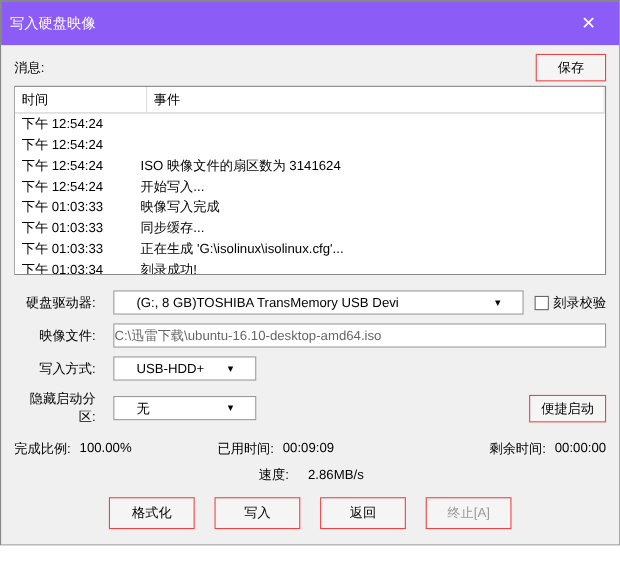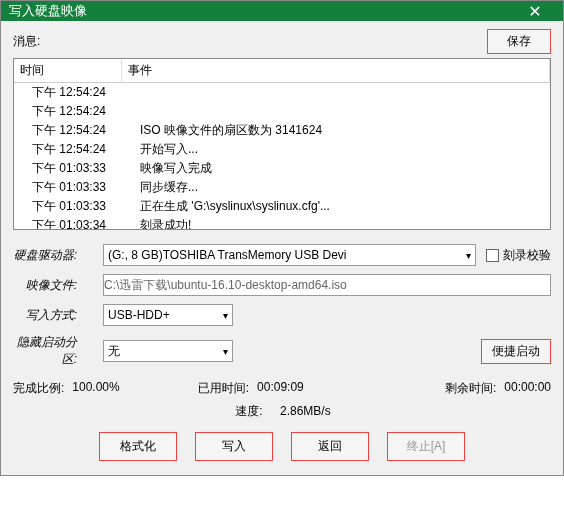--- a/index.html
+++ b/index.html
@@ -1,39 +1,39 @@
 <!DOCTYPE html>
 <html><head>
 <meta charset="utf-8">
 <style>
   * { box-sizing: border-box; font-family: "Microsoft YaHei", "SimSun", sans-serif; font-size: 12px; }
   body { margin: 0; background: #fff; }
   .window { width: 564px; border: 1px solid #888; background: #f0f0f0; }
-  .titlebar { background: #15803d; color: #fff; height: 20px; display: flex; align-items: center; padding: 0 8px; }
+  .titlebar { background: #8b5cf6; color: #fff; height: 40px; display: flex; align-items: center; padding: 0 8px; }
   .titlebar .title { flex: 1; font-size: 13px; }
   .titlebar .close { width: 40px; height: 30px; display: flex; align-items: center; justify-content: center; cursor: pointer; font-size: 16px; }
   .content { padding: 8px 12px 14px; }
   .top-row { display: flex; align-items: center; margin-bottom: 4px; }
   .msg-label { flex: 1; }
   .btn { background: #f5f5f5; border: 1px solid #ef4444; padding: 3px 10px; cursor: pointer; min-width: 64px; text-align: center; }
   .btn.disabled { color: #999; }
   .logbox { background: #fff; border: 1px solid #888; height: 172px; overflow: auto; position: relative; }
   .logheader { display: flex; border-bottom: 1px solid #ccc; background: #fff; position: sticky; top: 0; }
   .logheader > div { padding: 3px 6px; border-right: 1px solid #ddd; }
-  .col-time { width: 108px; flex-shrink: 0; }
+  .col-time { width: 120px; flex-shrink: 0; }
   .col-event { flex: 1; }
-  .logrow { display: flex; padding: 1px 12px; }
+  .logrow { display: flex; padding: 1px 0; }
   .logrow .t { width: 108px; padding: 0 6px; flex-shrink: 0; }
   .logrow .e { flex: 1; padding: 0 6px; white-space: nowrap; overflow: hidden; text-overflow: ellipsis; }
   .form { margin-top: 14px; }
   .frow { display: flex; align-items: center; margin-bottom: 8px; }
-  .flabel { width: 90px; text-align: right; padding-right: 26px; font-style: italic; }
+  .flabel { width: 90px; text-align: right; padding-right: 16px; }
   .finput { flex: 1; background: #fff; border: 1px solid #999; height: 22px; padding: 0 0; display: flex; align-items: center; }
   .finput.ro { color: #666; background: #fff; }
-  .fsel { flex: 1; background: #fff; border: 1px solid #999; height: 22px; padding: 0 4px; display: flex; align-items: center; justify-content: space-between; cursor: pointer; }
+  .fsel { flex: 1; background: #fff; border: 1px solid #999; height: 22px; padding: 0 20px; display: flex; align-items: center; justify-content: space-between; cursor: pointer; }
   .fsel .arrow { font-size: 10px; }
   .chkwrap { display: flex; align-items: center; margin-left: 10px; gap: 4px; cursor: pointer; }
   .chkbox { width: 13px; height: 13px; border: 1px solid #666; background: #fff; }
   .sel-narrow { flex: 0 0 130px; }
   .statrow { display: flex; align-items: center; margin: 12px 0 4px; gap: 48px; }
   .stat { display: flex; gap: 8px; margin-right: 30px; }
   .stat:last-child { margin-right: 0; }
   .speedrow { text-align: center; margin: 6px 12px 12px 0; }
   .speedrow span { margin-left: 14px; }
   .btnrow { display: flex; justify-content: center; gap: 18px; margin-top: 6px; }
@@ -79,21 +79,21 @@
           <div class="logrow">
             <div class="t">下午 01:03:33</div>
             <div class="e">映像写入完成</div>
           </div>
           <div class="logrow">
             <div class="t">下午 01:03:33</div>
             <div class="e">同步缓存...</div>
           </div>
           <div class="logrow">
             <div class="t">下午 01:03:33</div>
-            <div class="e">正在生成 'G:\syslinux\syslinux.cfg'...</div>
+            <div class="e">正在生成 'G:\isolinux\isolinux.cfg'...</div>
           </div>
           <div class="logrow">
             <div class="t">下午 01:03:34</div>
             <div class="e">刻录成功!</div>
           </div>
         </div>
     </div>
 
     <div class="form">
       <div class="frow">

